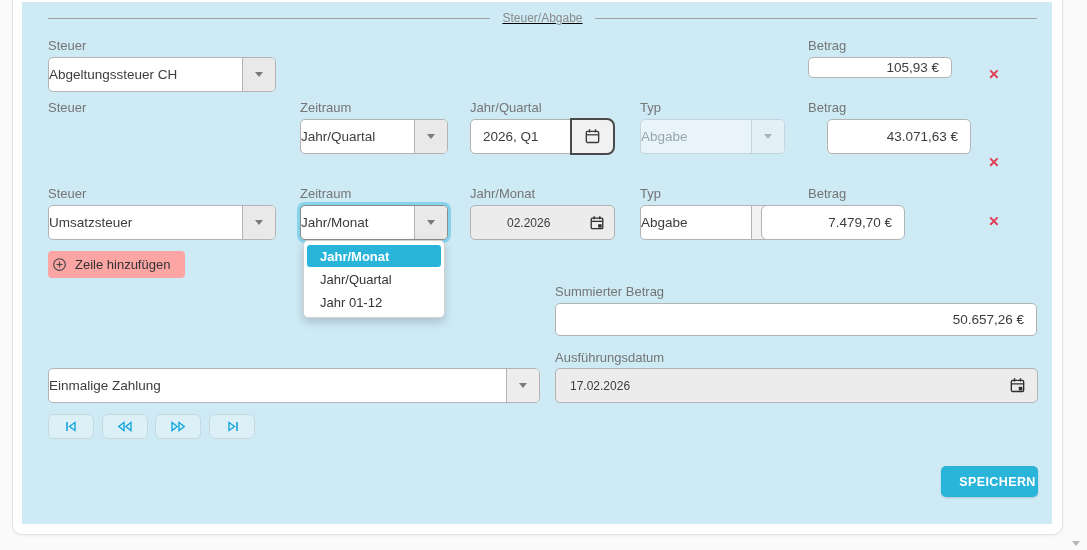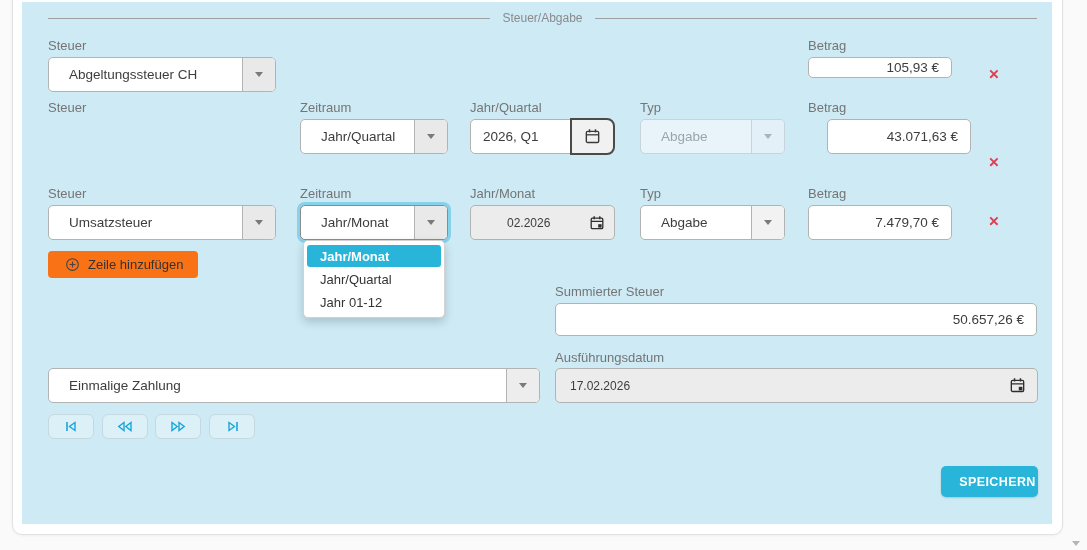--- a/index.html
+++ b/index.html
@@ -5,34 +5,34 @@
   * { box-sizing: border-box; margin: 0; padding: 0; }
   html,body { width:1087px; height:550px; overflow:hidden; }
   body { font-family:"Liberation Sans", sans-serif; background:#fafafa; position:relative; }
   .page { position:absolute; inset:0; }
 
   .card { position:absolute; left:12px; top:-22px; width:1051px; height:557px;
           background:#fff; border:1px solid #e2e2e2; border-radius:10px;
           box-shadow:0 1px 3px rgba(0,0,0,0.05); }
   .panel { position:absolute; left:22px; top:2px; width:1030px; height:522px; background:#cdeaf5; }
 
-  .group-header { position:absolute; left:48px; top:9px; width:989px; display:flex; align-items:center; gap:12px; }
+  .group-header { position:absolute; left:48px; top:9px; width:989px; display:flex; align-items:center; gap:12px;text-decoration:underline; }
   .group-header .line { flex:1; height:1px; background:#9f9f9f; }
   .group-header .txt { font-size:12px; color:#8b8b8b; }
 
   .flabel { position:absolute; font-size:13px; color:#757575; height:16px; line-height:16px; }
 
   .tfield { position:absolute; background:#fff; border:1px solid #b3b3b3; border-radius:5px;
             display:flex; align-items:center; font-size:13.5px; color:#3d3d3d; overflow:hidden; }
   .tfield.right { justify-content:flex-end; padding-right:12px; }
   .tfield.left  { padding-left:12px; }
   .tfield.gray  { background:#ececec; font-size:12px; }
 
   .dd { position:absolute; display:flex; border:1px solid #b3b3b3; border-radius:5px; background:#fff; overflow:hidden; }
-  .dd .dd-text { flex:1; display:flex; align-items:center; padding-left:20px; font-size:13.5px; color:#3d3d3d; white-space:nowrap; }
+  .dd .dd-text { flex:1; display:flex; align-items:center; padding-left:0; font-size:13.5px; color:#3d3d3d; white-space:nowrap; }
   .dd .dd-btn { width:33px; border-left:1px solid #b3b3b3; background:#e9e9e9;
                 display:flex; align-items:center; justify-content:center; }
   .caret { width:0; height:0; border-left:4px solid transparent; border-right:4px solid transparent; border-top:5px solid #7a7a7a; }
 
   .dd.disabled { background:#e9f4fa; border-color:#c6d4db; }
   .dd.disabled .dd-text { color:#98a5ac; }
   .dd.disabled .dd-btn { background:#e3f0f7; border-left-color:#c6d4db; }
   .dd.disabled .caret { border-top-color:#a8b4ba; }
 
   .dd.focused { border-color:#8c8c8c; box-shadow:0 0 0 3px rgba(64,186,223,0.5); }
@@ -45,22 +45,22 @@
   .popup .opt.selected { background:#29b4d9; color:#fff; font-weight:bold; }
 
   .cal-btn { position:absolute; width:45px; height:37px; background:#f1f1f1;
              border:2px solid #4a4a4a; border-radius:0 8px 8px 0; display:flex;
              align-items:center; justify-content:center; }
   .cal-inline { margin-left:auto; margin-right:9px; display:flex; align-items:center; }
 
   .del { position:absolute; width:18px; height:16px; line-height:16px; text-align:center;
          color:#e23a4e; font-weight:bold; font-size:13.5px; cursor:default; }
 
-  .add-btn { position:absolute; left:48px; top:251px; height:27px; padding:0 15px 0 17px;
-             background:#f97316; border-radius:4px; display:flex; align-items:center; gap:8px;
+  .add-btn { position:absolute; left:48px; top:251px; height:27px; padding:0 15px 0 4px;
+             background:#fca5a5; border-radius:4px; display:flex; align-items:center; gap:8px;
              font-size:13px; color:#333; }
 
   .pg { position:absolute; top:414px; width:46px; height:25px; border:1px solid #c7d8e0;
         border-radius:6px; background:rgba(255,255,255,0.30); display:flex; align-items:center; justify-content:center; }
 
   .save-btn { position:absolute; left:941px; top:466px; width:97px; height:31px; background:#29b5da;
               border:none; border-radius:5px; color:#fff; font-weight:bold; font-size:12.5px;
               letter-spacing:0.4px; display:flex; align-items:center; justify-content:center;
               box-shadow:0 1px 2px rgba(0,0,0,0.15); font-family:"Liberation Sans", sans-serif;padding-left:16px; }
 
@@ -171,35 +171,35 @@
 
   <div class="flabel" style="left:640px; top:186px;">Typ</div>
   <div class="dd" style="left:640px; top:205px; width:145px; height:35px;">
     <div class="dd-text">Abgabe</div>
     <div class="dd-btn" style="background:#f2f2f2;">
       <span class="caret"></span>
     </div>
   </div>
 
   <div class="flabel" style="left:808px; top:186px;">Betrag</div>
-  <div class="tfield right" style="left:808px; top:205px; width:144px; height:35px;">
+  <div class="tfield right" style="left:761px; top:205px; width:144px; height:35px;border-radius:6px;">
     <span>7.479,70 €</span>
   </div>
   <div class="del" style="left:985px; top:214px;">✕</div>
 
   <div class="add-btn">
     <svg width="15" height="15" viewBox="0 0 16 16">
       <circle cx="8" cy="8" r="6.2" fill="none" stroke="#444" stroke-width="1.2"></circle>
       <line x1="8" y1="4.8" x2="8" y2="11.2" stroke="#444" stroke-width="1.2"></line>
       <line x1="4.8" y1="8" x2="11.2" y2="8" stroke="#444" stroke-width="1.2"></line>
     </svg>
     <span>Zeile hinzufügen</span>
   </div>
 
-  <div class="flabel" style="left:555px; top:284px;">Summierter Steuer</div>
+  <div class="flabel" style="left:555px; top:284px;">Summierter Betrag</div>
   <div class="tfield right" style="left:555px; top:303px; width:482px; height:33px;">
     <span>50.657,26 €</span>
   </div>
 
   <div class="flabel" style="left:48px; top:368px;">Speichern als</div>
   <div class="dd" style="left:48px; top:368px; width:492px; height:35px;">
     <div class="dd-text">Einmalige Zahlung</div>
     <div class="dd-btn" style="background:#ededed;">
       <span class="caret"></span>
     </div>

